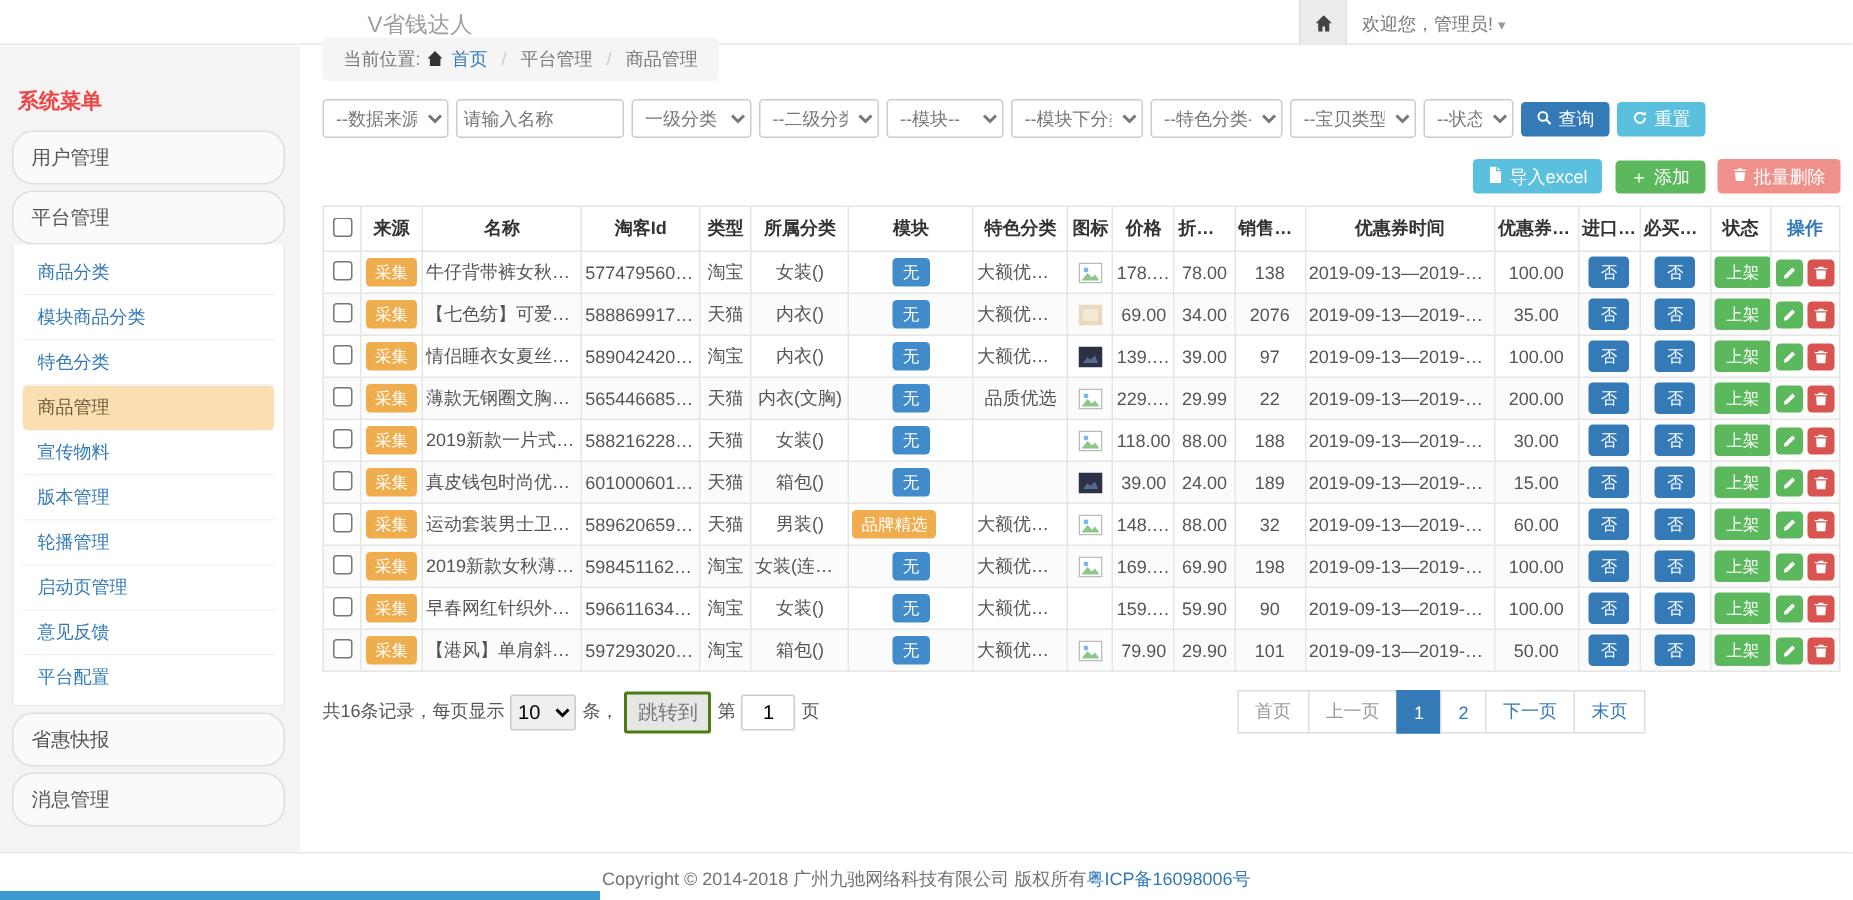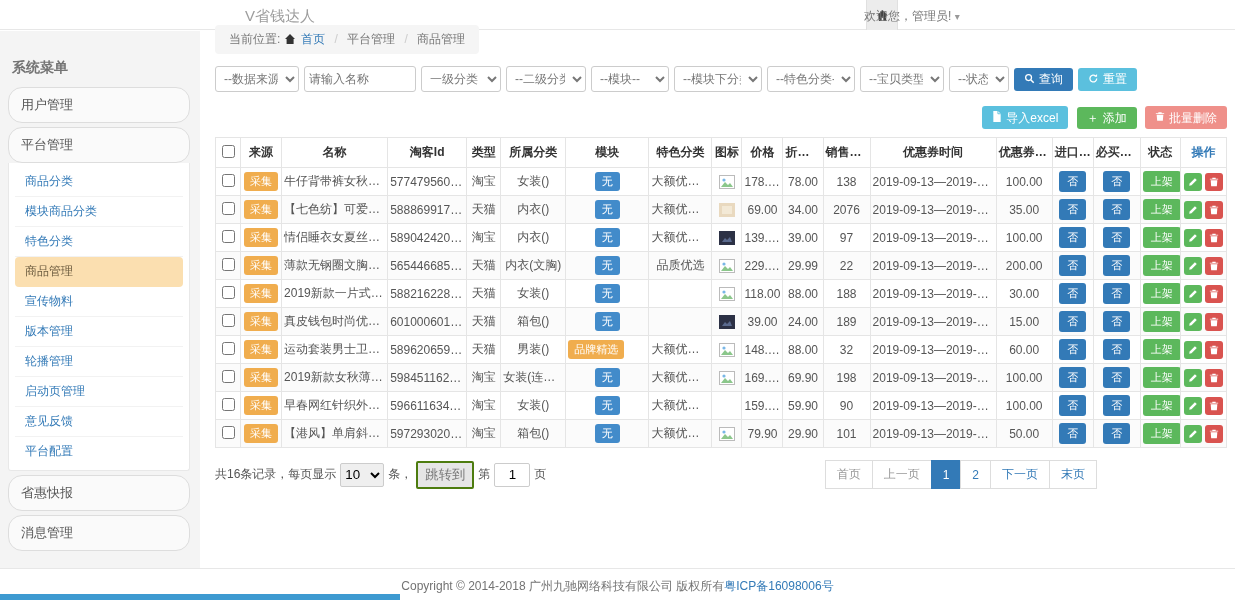--- a/index.html
+++ b/index.html
@@ -6,27 +6,27 @@
   html,body { width:1235px; height:600px; overflow:hidden; background:#fff;
     font-family:"Liberation Sans","DejaVu Sans",sans-serif; font-size:12px; color:#555; }
 
   
   .topbar { position:absolute; top:0; left:0; width:1235px; height:30px; background:#fff;
     border-bottom:1px solid #e7e7e7; }
   .brand { position:absolute; left:245px; top:7px; font-size:15px; color:#9d9d9d; }
   .home-box { position:absolute; left:866px; top:0; width:32px; height:30px; background:#ececec;
     border-left:1px solid #e0e0e0; border-right:1px solid #e0e0e0; text-align:center; line-height:30px; cursor:pointer; }
   .home-box svg { vertical-align:middle; }
-  .welcome { position:absolute; left:864px; top:8px; color:#777; cursor:pointer; }
+  .welcome { position:absolute; left:908px; top:8px; color:#777; cursor:pointer; }
   .welcome .caret { font-size:10px; color:#999; }
 
   
   .left-rail { position:absolute; left:0; top:31px; width:200px; height:537px; background:#f4f4f4; }
   .sidebar { position:absolute; left:8px; top:55px; width:182px; height:513px; overflow:hidden; }
-  .sidebar-title { color:#737373; font-size:14px; font-weight:bold; padding:4px 4px 10px 4px; }
+  .sidebar-title { color:#ef4444; font-size:14px; font-weight:bold; padding:4px 4px 10px 4px; }
   .menu-group { background:#fafafa; border:1px solid #ddd; border-radius:14px; margin-bottom:4px;
     padding:8px 12px; color:#555; font-size:13px; cursor:pointer; }
   .submenu { background:#fff; border:1px solid #e8e8e8; border-top:none; margin:-4px 0 4px 0;
     padding:4px 6px; border-radius:0 0 3px 3px; }
   .submenu-item { color:#337ab7; padding:6px 10px; border-bottom:1px solid #f2f2f2; cursor:pointer; }
   .submenu-item:last-child { border-bottom:none;font-family:Liberation Mono, monospace; }
   .submenu-item.active { background:#fbdfb0; border-radius:4px; color:#6b5b3e; border-bottom-color:transparent; }
 
   
   .main { position:absolute; left:215px; top:25px; width:1012px; }

